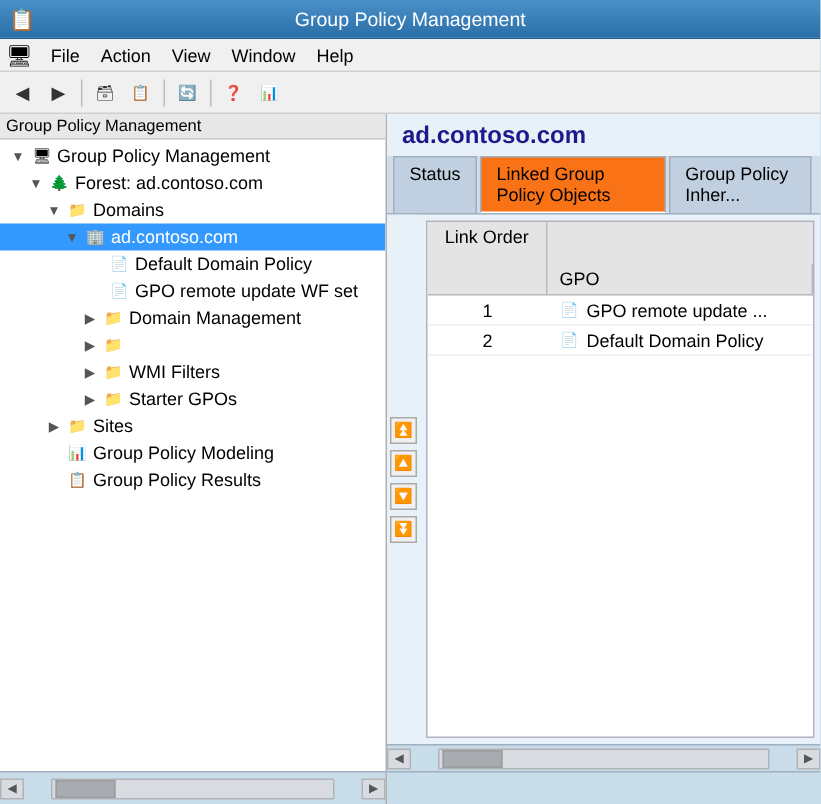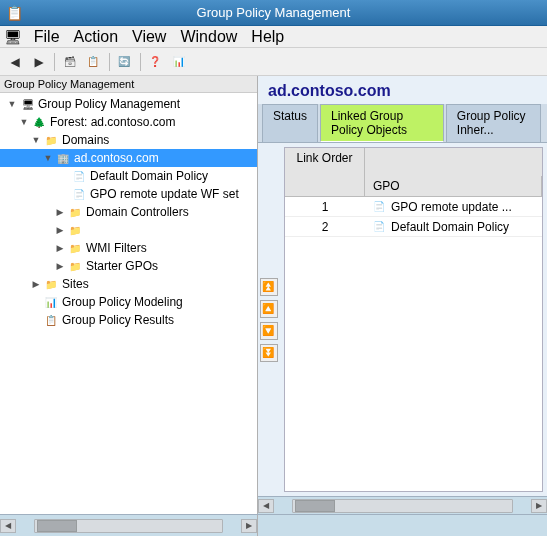--- a/index.html
+++ b/index.html
@@ -31,21 +31,21 @@
       display: flex;
       align-items: center;
       padding: 2px 4px;
       height: 22px;
       border-bottom: 1px solid #d0d0d0;
       gap: 2px;
     }
     .menu-item {
       padding: 2px 6px;
       cursor: pointer;
-      font-size: 16px;
+      font-size: 12px;
       color: #000;
     }
     
     .toolbar {
       background: #f0f0f0;
       display: flex;
       align-items: center;
       padding: 2px 4px;
       height: 28px;
       border-bottom: 1px solid #d0d0d0;
@@ -152,21 +152,21 @@
       padding: 4px 10px;
       font-size: 12px;
       cursor: pointer;
       background: #c0d0e0;
       border: 1px solid #a0b0c0;
       border-bottom: none;
       margin-right: 2px;
       color: #000;
     }
     .tab.active {
-      background: #bef264;
+      background: #f97316;
       border-bottom: 1px solid white;
       z-index: 1;
       position: relative;
     }
     
     .table-container {
       flex: 1;
       background: white;
       margin: 4px;
       border: 1px solid #b0b0c0;
@@ -364,21 +364,21 @@
         <span class="tree-indent" style="width:56px;"></span>
         <span class="tree-toggle" style="width:12px;"> </span>
         <span class="tree-icon">📄</span>
         <span>GPO remote update WF set</span>
       </div>
 
       <div class="tree-item">
         <span class="tree-indent" style="width:52px;"></span>
         <span class="tree-toggle">▶</span>
         <span class="tree-icon">📁</span>
-        <span>Domain Controllers</span>
+        <span>Domain Management</span>
       </div>
 
       <div class="tree-item">
         <span class="tree-indent" style="width:52px;"></span>
         <span class="tree-toggle">▶</span>
         <span class="tree-icon">📁</span>
       </div>
 
       <div class="tree-item">
         <span class="tree-indent" style="width:52px;"></span>

